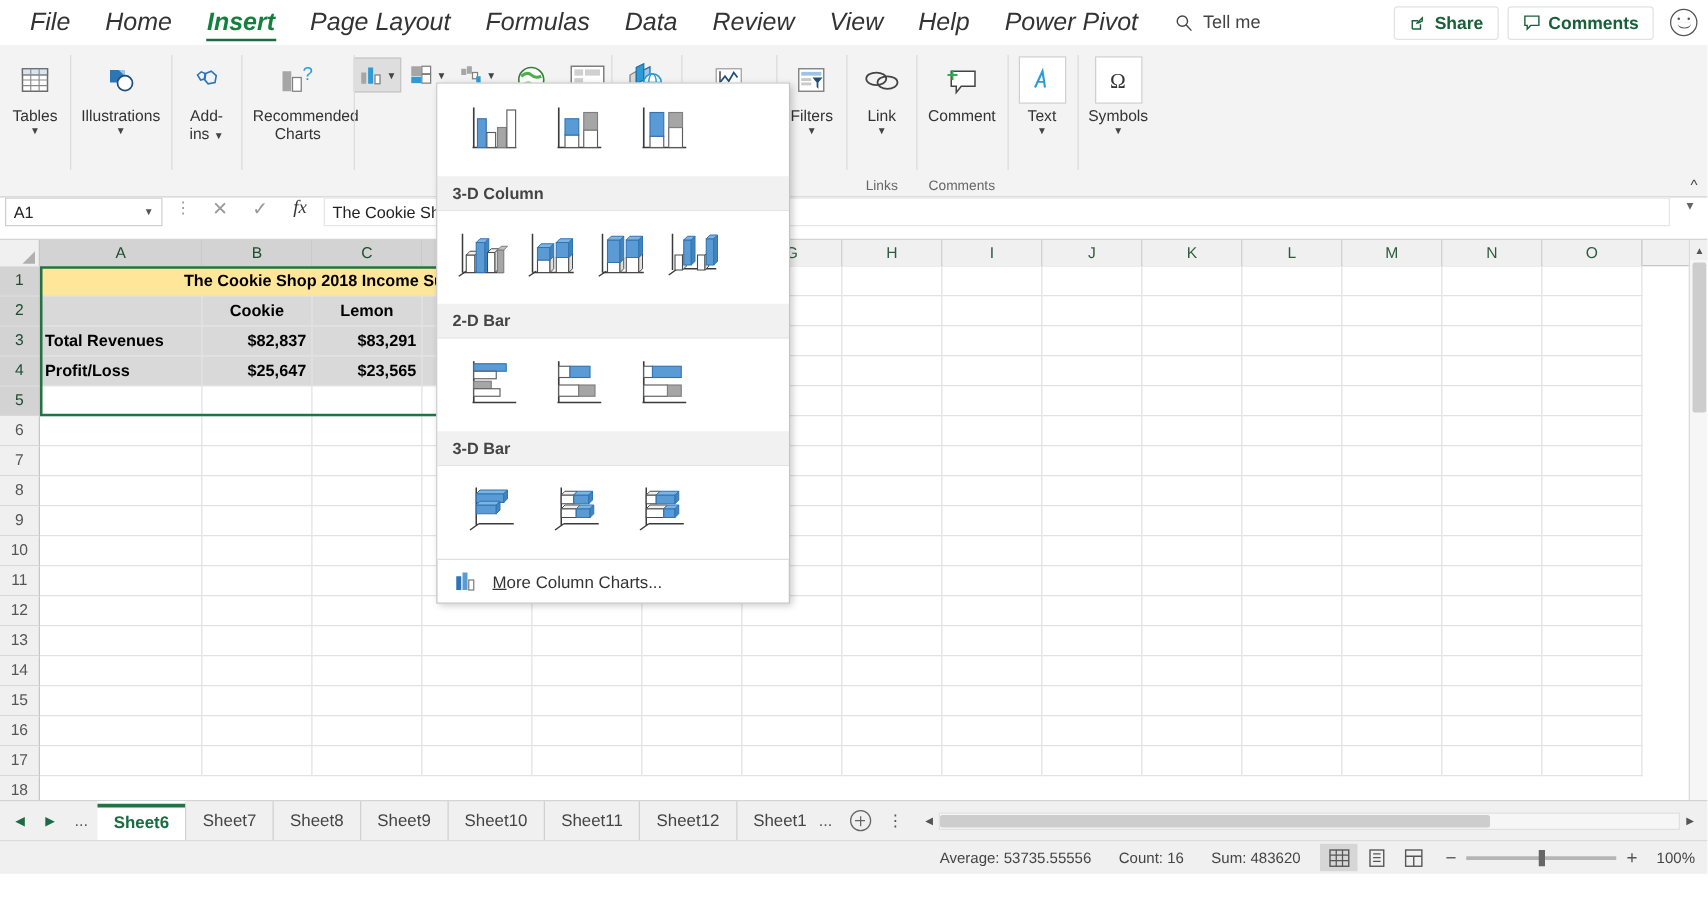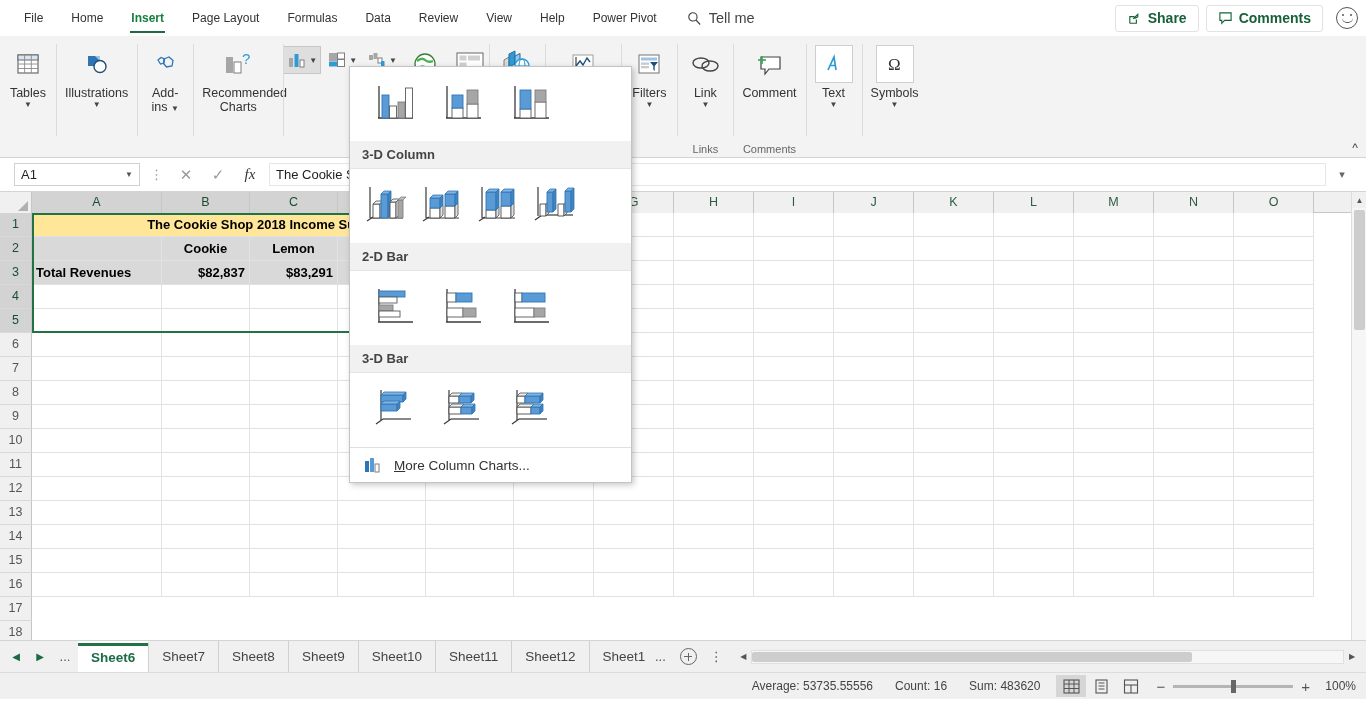--- a/index.html
+++ b/index.html
@@ -12,23 +12,23 @@
   .app { position: relative; width: 1366px; height: 722px; }
 
   
   .tabbar {
     height: 36px; background: #fff;
     display: flex; align-items: center;
     padding-left: 10px;
     position: relative;
   }
   .tab {
-    font-size: 12px; color: #333; padding: 0 14px;
+    font-size: 20px; color: #333; padding: 0 14px;
     height: 36px; line-height: 36px; cursor: pointer;
-    position: relative; white-space: nowrap;
+    position: relative; white-space: nowrap; font-style: italic;
   }
   .tab.active { color: #15803d; font-weight: bold; }
   .tab.active::after {
     content: ""; position: absolute; left: 13px; right: 13px; bottom: 3px;
     height: 2.5px; background: #1e6b43;
   }
   .tellme {
     display: flex; align-items: center; gap: 7px;
     margin-left: 16px; font-size: 14.5px; color: #444; cursor: pointer;
   }
@@ -93,22 +93,22 @@
     display: flex; align-items: center; gap: 2px; padding: 4px 3px;
     cursor: pointer; border: 1px solid transparent;
   }
   .smallbtn.active { background: #dedede; border-color: #c6c6c6; }
   .collapse-arrow {
     position: absolute; right: 8px; bottom: 2px; font-size: 12px; color: #444; cursor: pointer;
   }
 
   
   .fbar {
-    height: 34px; background: #fff; display: flex; align-items: center;
-    padding: 0 14px; gap: 6px; border-bottom: 1px solid #d4d4d4;
+    height: 34px; background: #fff; display: flex; 
+    padding: 0 4px; gap: 6px; border-bottom: 1px solid #d4d4d4;
   }
   .namebox {
     width: 126px; height: 23px; border: 1px solid #d0d0d0; background: #fff;
     display: flex; align-items: center; padding: 0 6px; font-size: 13px; color: #222;
     justify-content: space-between; cursor: pointer;
   }
   .fdots { color: #999; font-size: 13px; letter-spacing: 0; padding: 0 4px; cursor: pointer;}
   .fbtn { width: 26px; text-align: center; color: #999; font-size: 15px; cursor: pointer; }
   .fbtn.fx { color: #333; font-style: italic; font-family: "Liberation Serif", serif; }
   .finput {
@@ -606,20 +606,37 @@
           <div class="gc" style="width:80px"></div>
           <div class="gc" style="width:80px"></div>
           <div class="gc" style="width:80px"></div>
           <div class="gc" style="width:80px"></div>
           <div class="gc" style="width:80px"></div>
           <div class="gc" style="width:80px"></div>
           <div class="gc" style="width:80px"></div>
         </div>
 
 
+        <div class="grow">
+          <div class="gc data" style="width:130px">Profit/Loss</div>
+          <div class="gc data r" style="width:88px">$25,647</div>
+          <div class="gc data r" style="width:88px">$23,565</div>
+          <div class="gc data r" style="width:88px"></div>
+          <div class="gc data r" style="width:88px"></div>
+          <div class="gc" style="width:80px"></div>
+          <div class="gc" style="width:80px"></div>
+          <div class="gc" style="width:80px"></div>
+          <div class="gc" style="width:80px"></div>
+          <div class="gc" style="width:80px"></div>
+          <div class="gc" style="width:80px"></div>
+          <div class="gc" style="width:80px"></div>
+          <div class="gc" style="width:80px"></div>
+          <div class="gc" style="width:80px"></div>
+          <div class="gc" style="width:80px"></div>
+        </div>
 
         <div class="grow">
             <div class="gc" style="width:130px"></div>
             <div class="gc" style="width:88px"></div>
             <div class="gc" style="width:88px"></div>
             <div class="gc" style="width:88px"></div>
             <div class="gc" style="width:88px"></div>
             <div class="gc" style="width:80px"></div>
             <div class="gc" style="width:80px"></div>
             <div class="gc" style="width:80px"></div>

